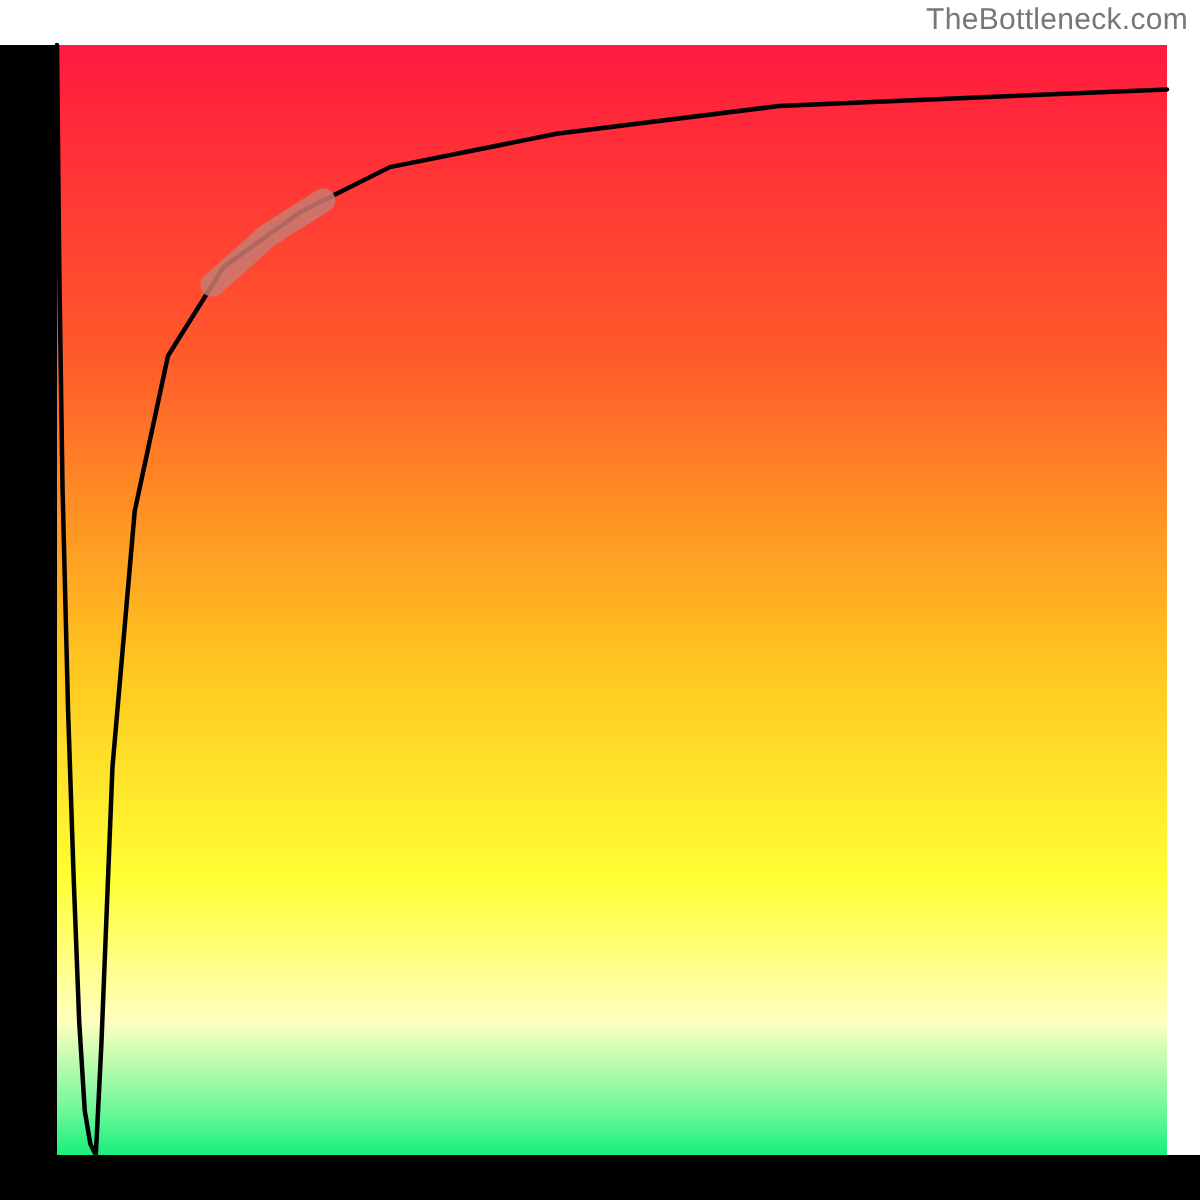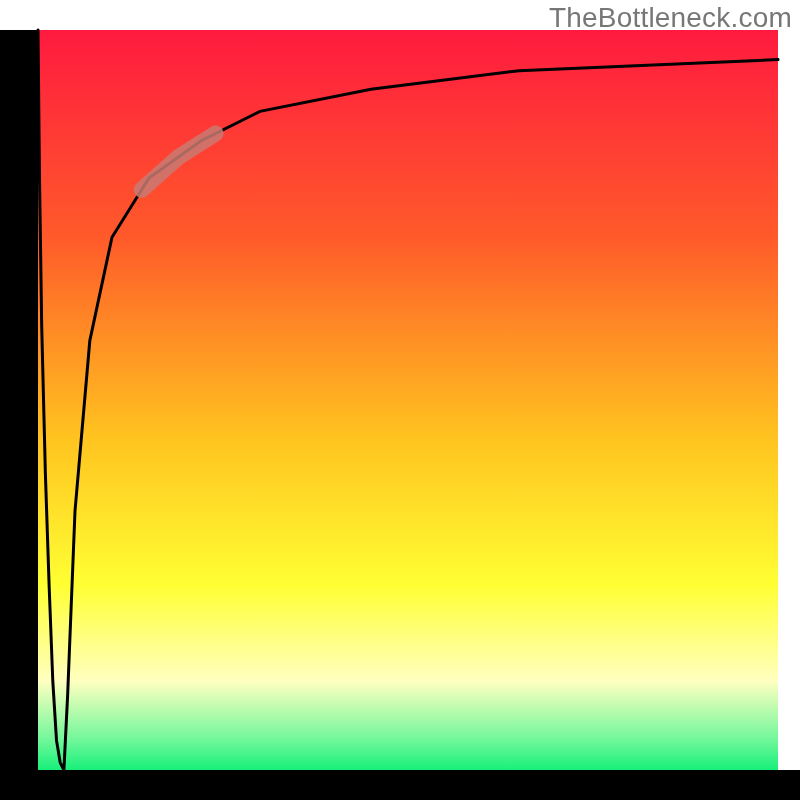--- a/index.html
+++ b/index.html
@@ -1,18 +1,18 @@
 <!DOCTYPE html>
 <html><head>
 <meta charset="utf-8">
 <style>
 * { margin: 0; padding: 0; box-sizing: border-box; }
 body { width: 800px; height: 800px; overflow: hidden; background: #fff; font-family: Arial, sans-serif; }
 .wrap { position: relative; width: 800px; height: 800px; }
-.watermark { position: absolute; top: 2px; right: 8px; color: #777; font-size: 28px; letter-spacing: 0.2px; }
+.watermark { position: absolute; top: 2px; right: 8px; color: #777; font-size: 20px; letter-spacing: 0.2px; }
 svg { display: block; }
 </style>
 </head>
 <body>
 
 <div class="wrap">
   <div class="watermark">TheBottleneck.com</div>
   <svg width="800" height="800" viewBox="0 0 800 800">
     <defs>
       <linearGradient id="bg-grad" x1="0" y1="0" x2="0" y2="1">

